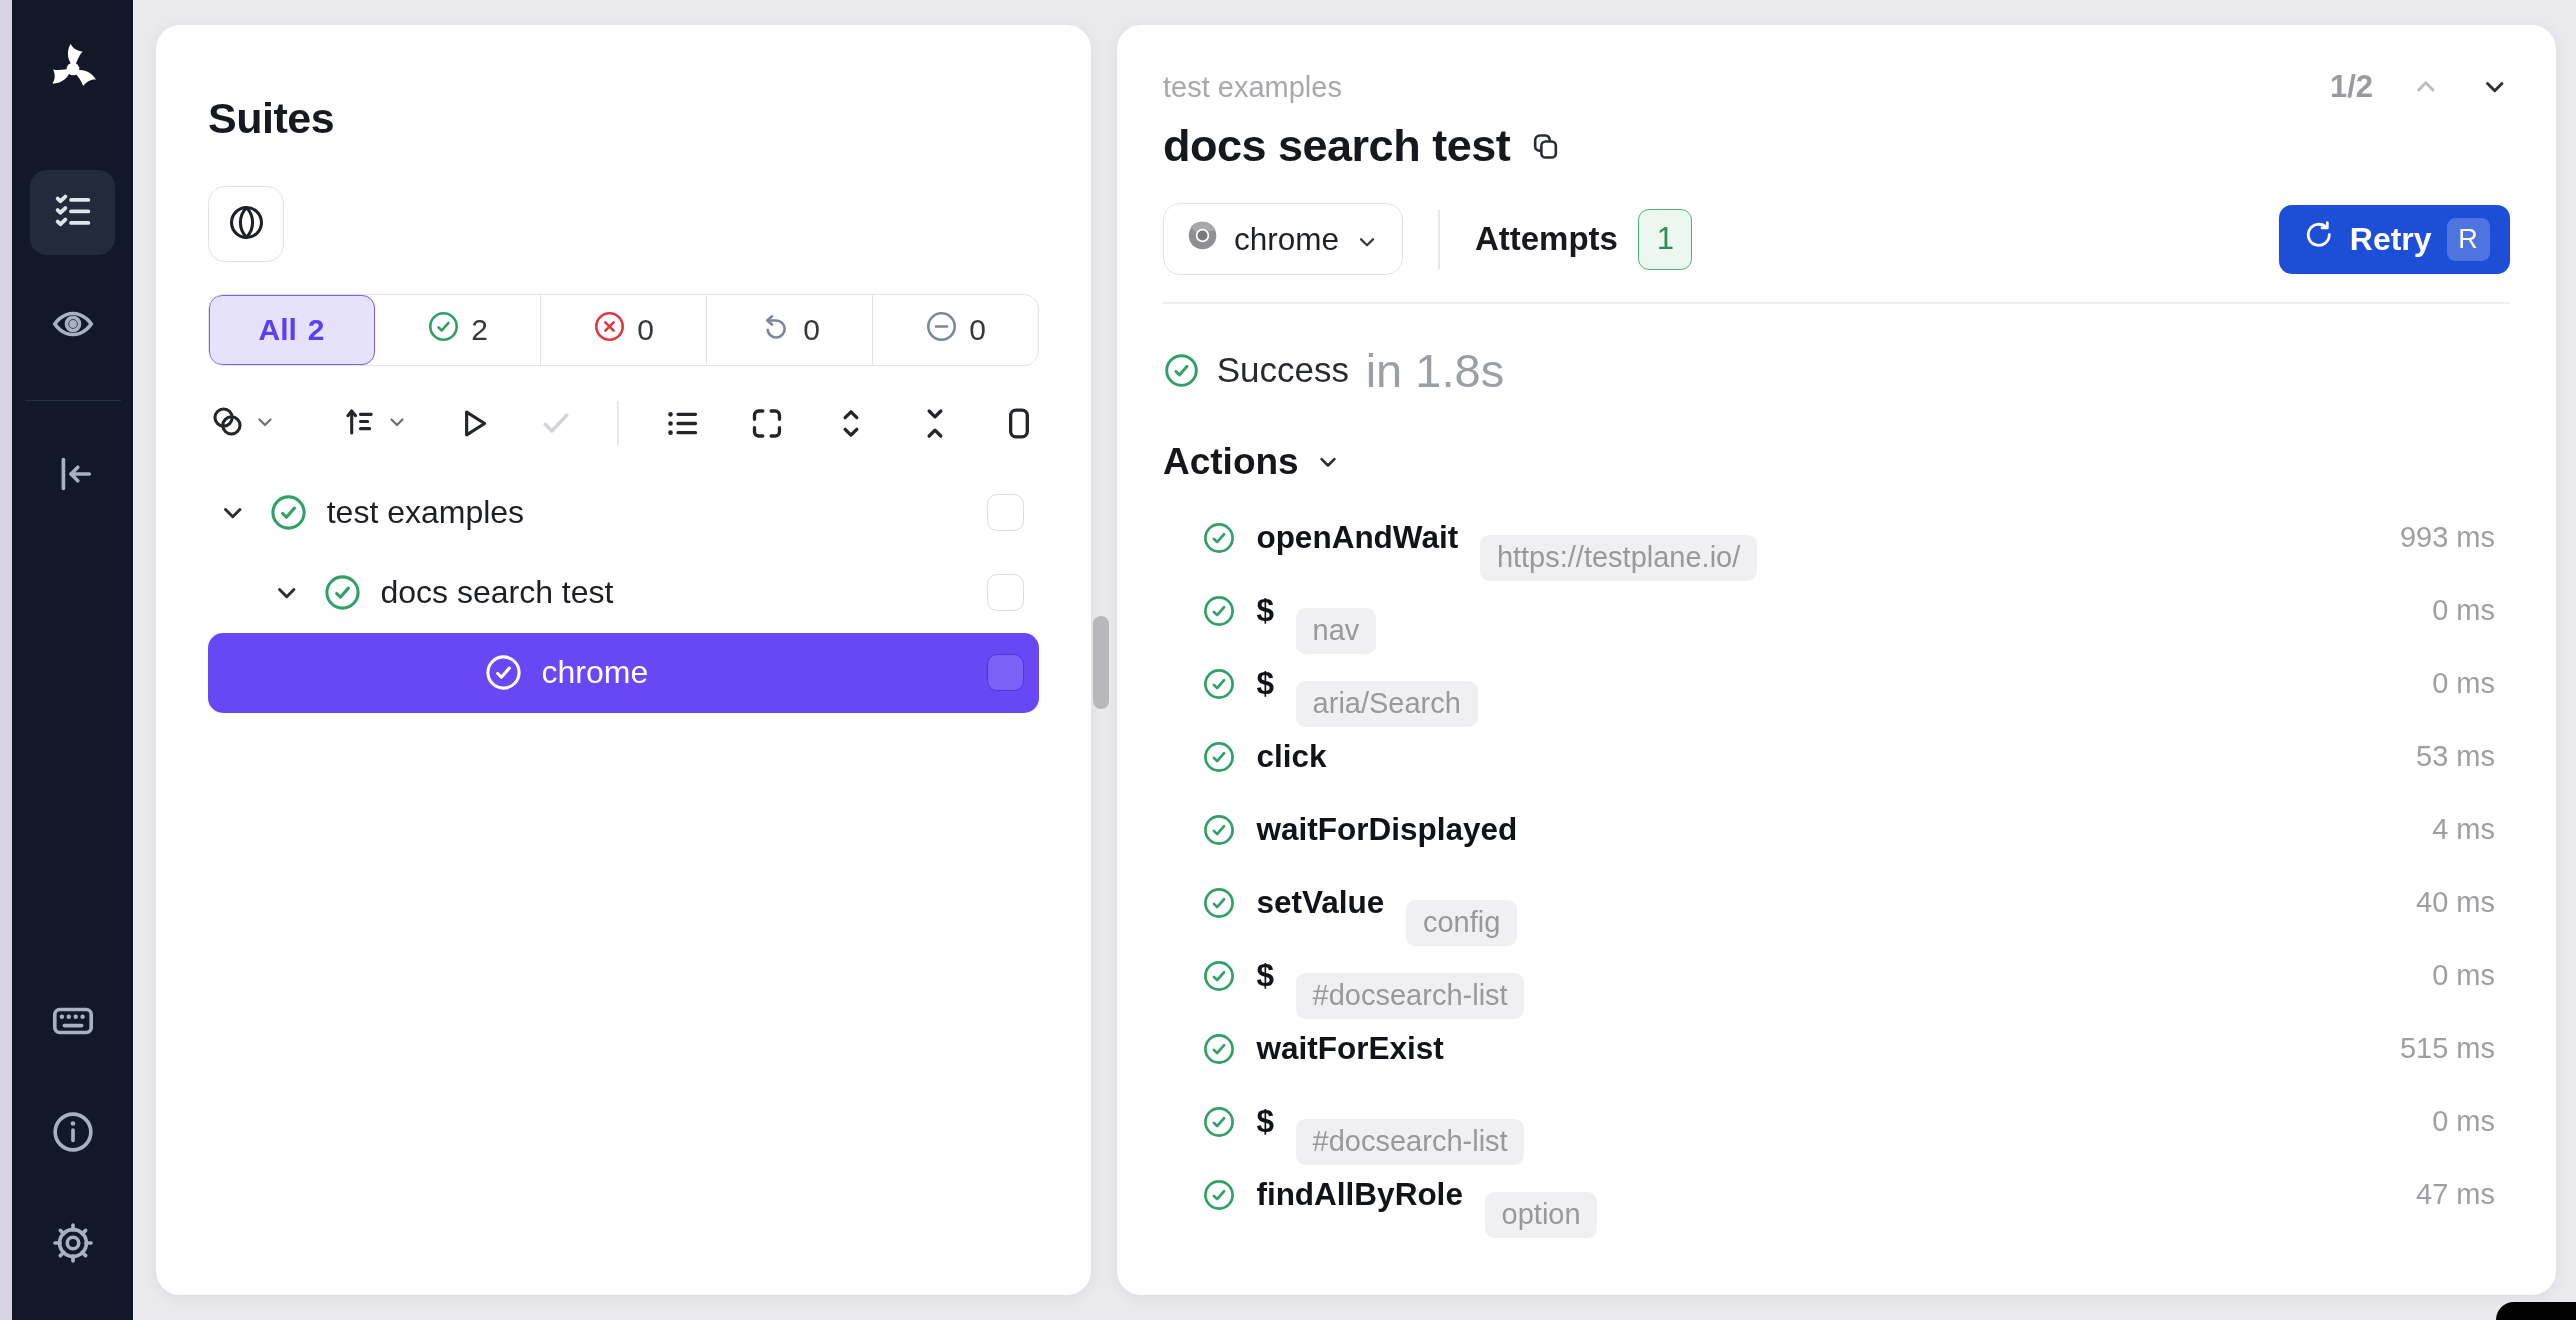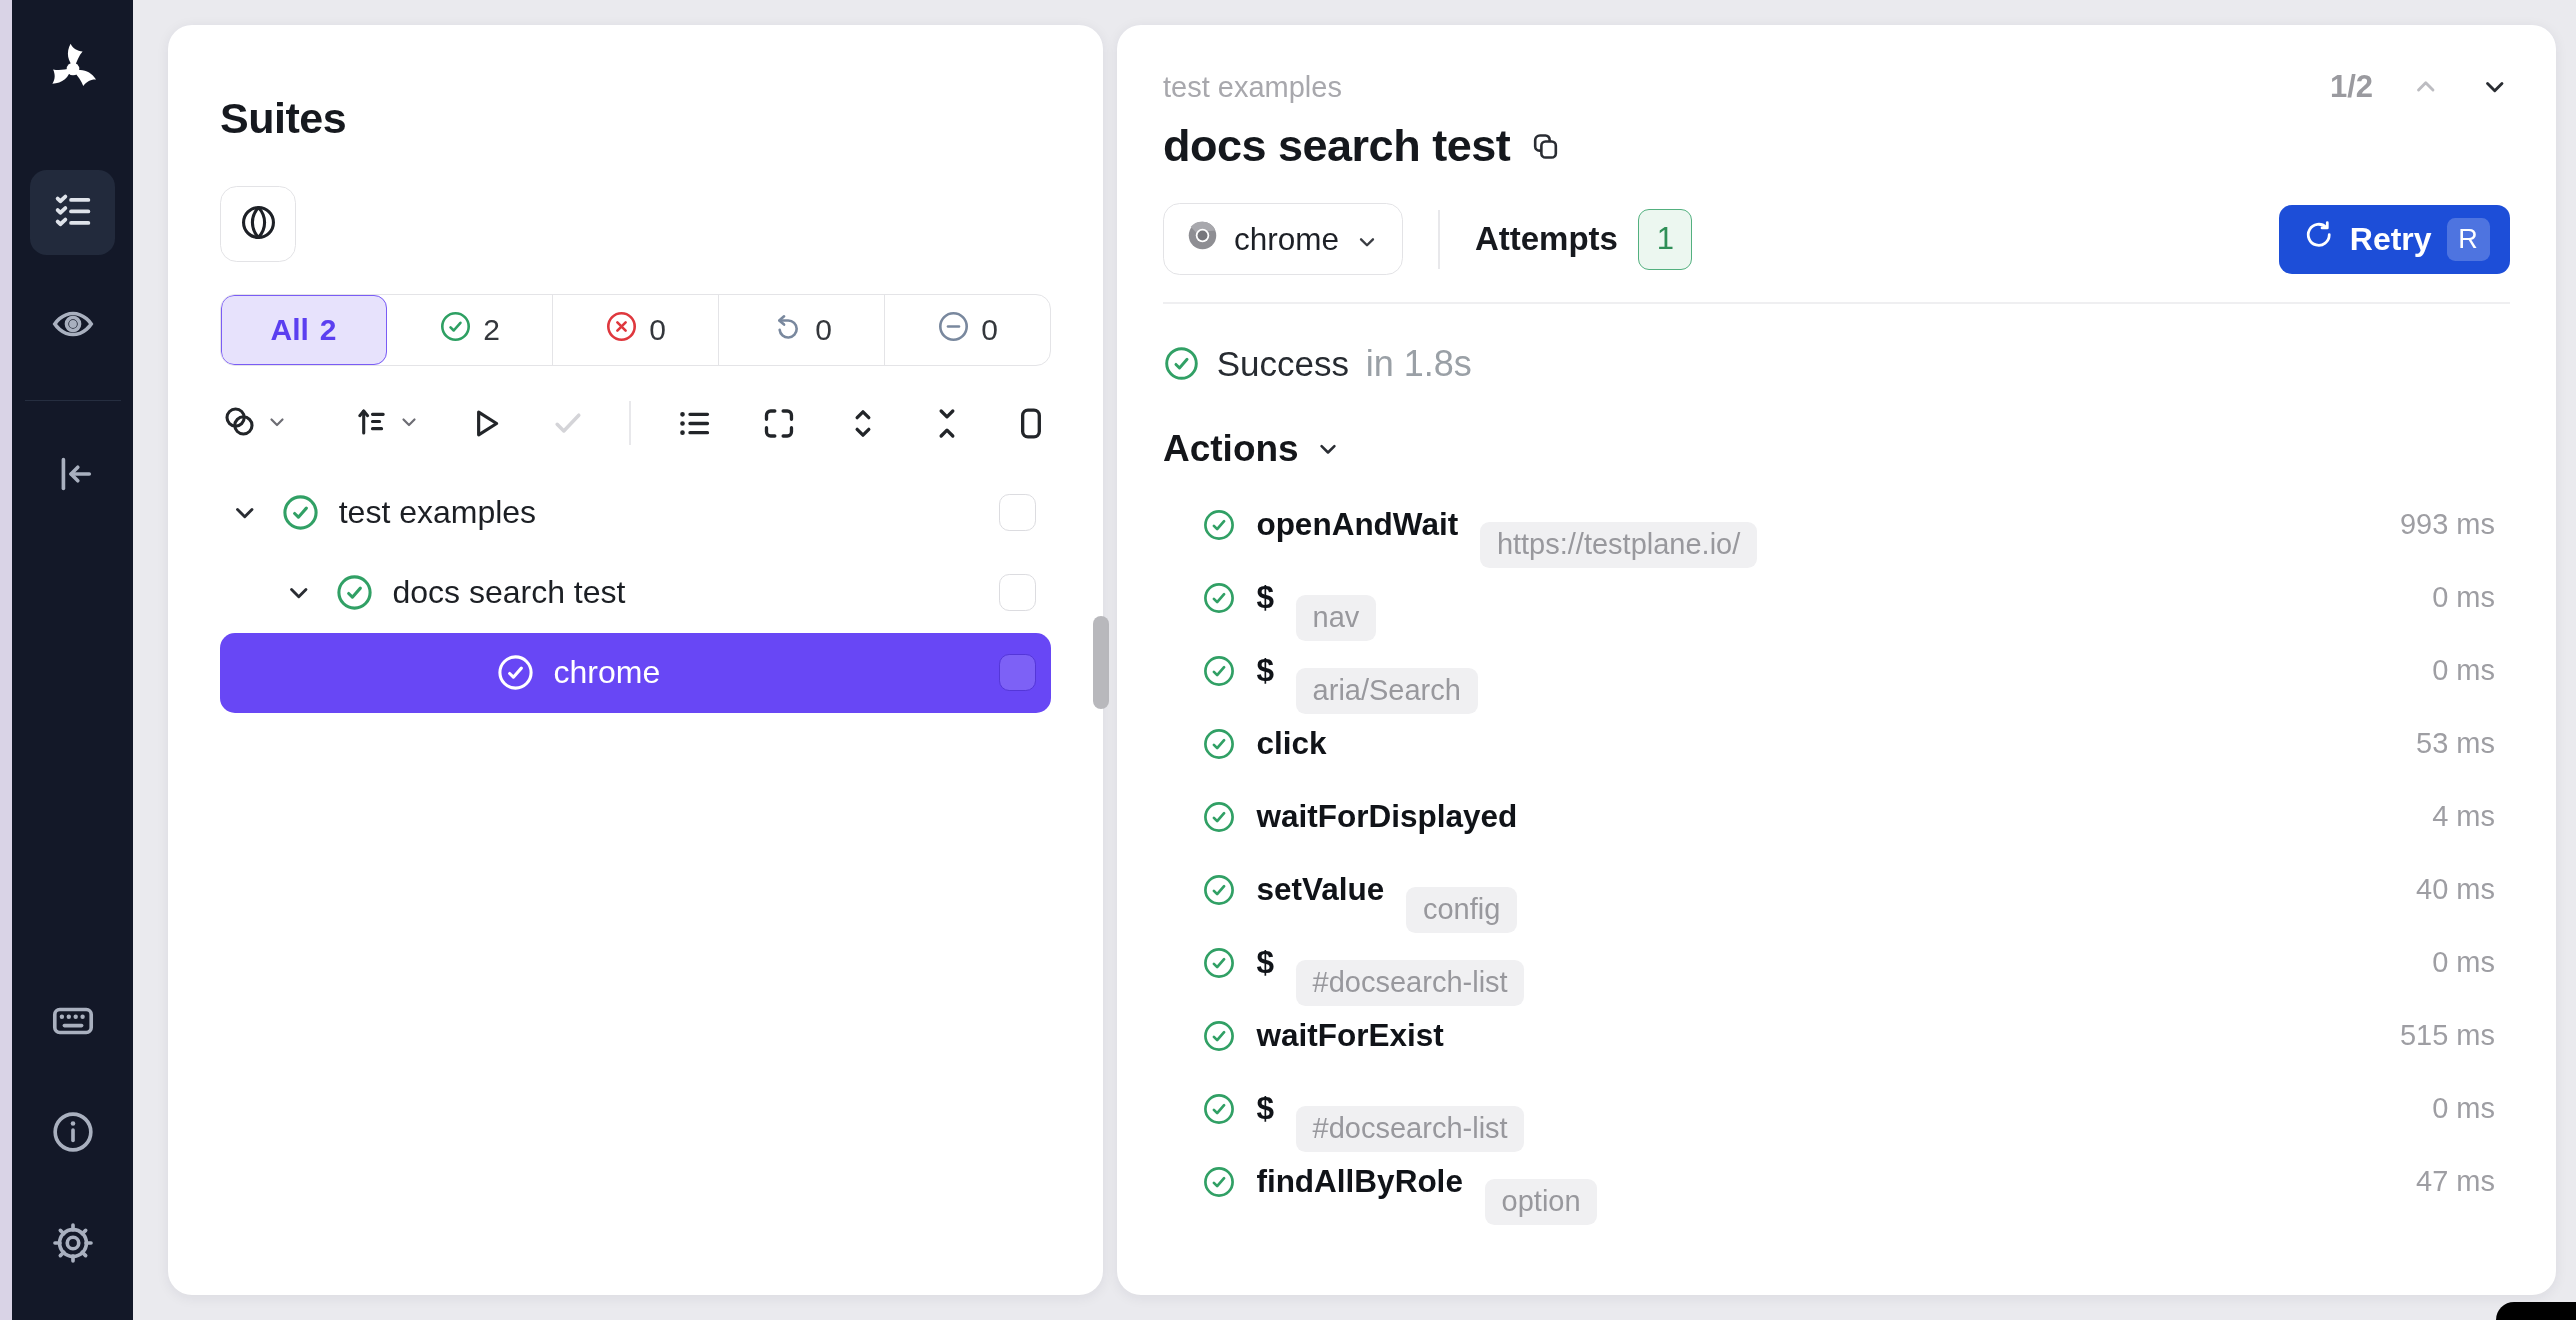--- a/index.html
+++ b/index.html
@@ -16,21 +16,21 @@
   .logo { margin-top:26px; width:85px; height:85px; display:flex; align-items:center; justify-content:center; }
   .nav-btn { width:85px; height:85px; border-radius:16.7px; display:flex; align-items:center; justify-content:center;
              color:#a9b0bf; margin-top:0; }
   .nav-btn.active { background:#222a3c; }
   .nav-btn svg { width:46px; height:46px; }
   .side-div { width:96px; height:1.9px; background:#262e40; margin:31.5px 0; }
   .side-spacer { flex:1; }
 
   
   .card { position:absolute; background:#fff; border-radius:24px; box-shadow:0 2.8px 13px rgba(25,25,55,.07); overflow:hidden; }
-  .card-left  { left:168px; top:25px; width:935px; height:1270px; padding:41px 52px 0; }
+  .card-left  { left:156px; top:25px; width:935px; height:1270px; padding:41px 52px 0; }
   .card-right { left:1117px; top:25px; width:1439px; height:1270px; padding:44px 46px 0; }
 
   
   .suites-title { font-size:43px; font-weight:800; color:#16191f; letter-spacing:-0.5px; margin-top:28px; }
   .search-row { display:flex; align-items:center; gap:18.5px; margin-top:43px; }
   .search-box { flex:1; height:76px; border:1.9px solid #e3e3e6; border-radius:16.7px; display:flex; align-items:center;
                 padding:0 20.4px 0 24px; gap:20.4px; }
   .search-box input { flex:1; border:none; outline:none; font-size:30px; color:#30333a; min-width:0;
                       font-family:"Liberation Sans", sans-serif; background:transparent; }
   .search-box input::placeholder { color:#bcbcc1; }
@@ -107,21 +107,21 @@
   .retry-btn svg { width:31.5px; height:31.5px; }
   .retry-kbd { width:43px; height:43px; background:rgba(255,255,255,.22); border-radius:8.3px; font-size:27px;
                display:flex; align-items:center; justify-content:center; font-weight:500; }
 
   .hdiv { height:1.9px; background:#efeff1; margin-top:26px; }
 
   .status-row { display:flex; align-items:center; gap:16.7px; margin-top:39px; }
   .status-row .st { width:37px; height:37px; color:#31a065; }
   .status-row .st svg { width:37px; height:37px; }
   .status-lbl { font-size:35px; color:#272b31; font-weight:500; }
-  .status-dur { font-size:36px; color:#9aa0a6; }
+  .status-dur { font-size:47px; color:#9aa0a6; }
 
   .actions-hdr { display:flex; align-items:center; gap:15px; margin-top:43px; }
   .actions-hdr .lbl { font-size:37px; font-weight:800; color:#14161a; }
   .actions-hdr .chev { width:28px; height:28px; color:#2a2d33; }
   .actions-hdr .chev svg { width:28px; height:28px; }
 
   .actions-list { margin-top:18.5px; }
   .action-row { display:flex; align-items:center; height:73px; padding-left:39px; }
   .action-row .st { width:34px; height:34px; color:#31a065; flex:none; }
   .action-row .st svg { width:34px; height:34px; }

